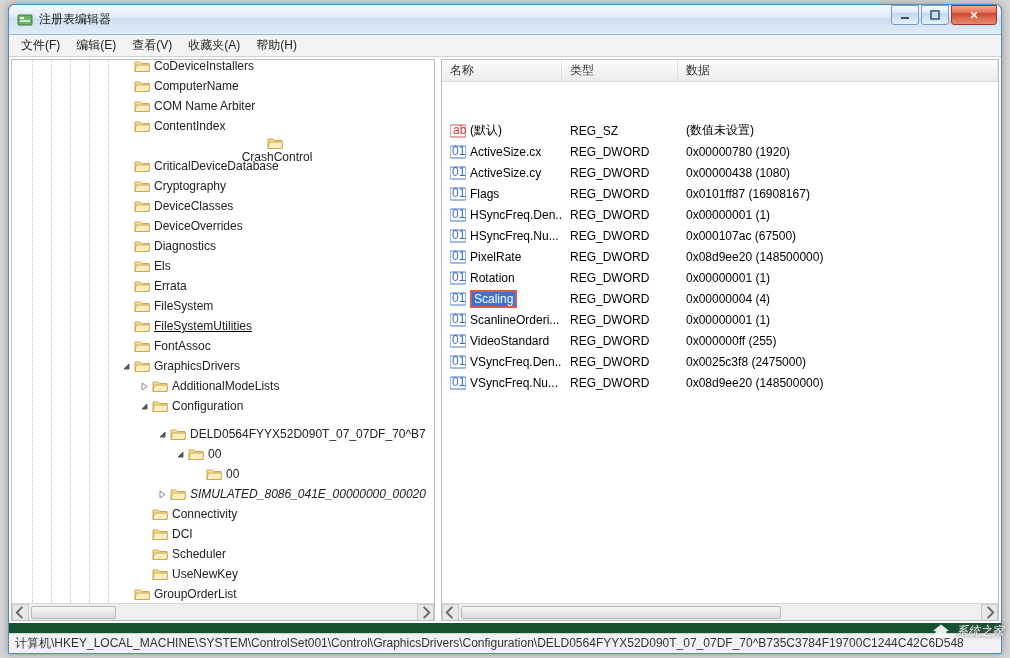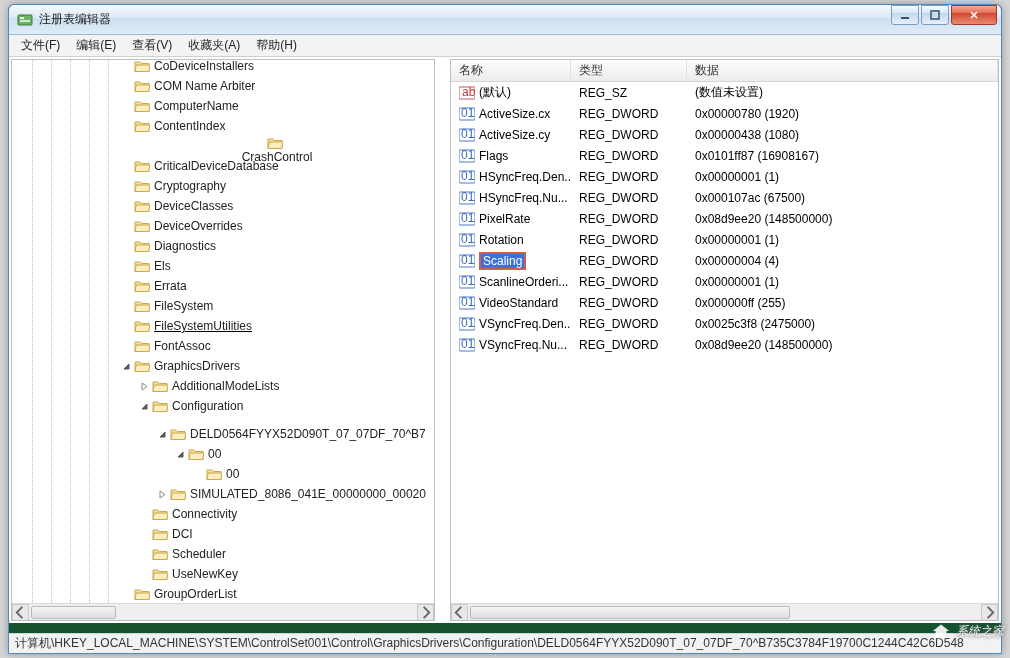--- a/index.html
+++ b/index.html
@@ -40,21 +40,21 @@
   height: 22px; background: #f3f3f3;
   border-bottom: 1px solid #d0d0d0;
   display: flex; align-items: center; padding-left: 4px;
 }
 .menubar .mitem { padding: 2px 8px; color: #222; cursor: default; }
 
 
 .content { flex: 1; display: flex; background: #fff; overflow: hidden; }
 .pane { border: 1px solid #bfbfbf; margin: 2px; background: #fff; display: flex; flex-direction: column; overflow: hidden;}
 .pane.left { width: 424px; }
-.pane.right { flex: 1; margin-left: 13px; }
+.pane.right { flex: 1; margin-left: 4px; gap: 38px; }
 
 
 .treewrap { flex: 1; overflow: hidden; position: relative; }
 .tree { position: absolute; left: 0; top: -4px; white-space: nowrap; overflow: hidden; width: 100%; }
 .node { display: flex; align-items: center; height: 20px; }
 .twisty { width: 12px; height: 12px; margin-right: 2px; display:inline-flex; align-items:center; justify-content:center;}
 .twisty svg { width: 9px; height: 9px; }
 .foldericon { width: 16px; height: 14px; margin-right: 4px; display:inline-block;}
 .foldericon svg { width:16px; height:14px;}
 .nlabel { color: #222; }
@@ -144,28 +144,28 @@
               <span class="foldericon"><svg viewBox="0 0 16 14">
                   <use href="#folder-closed"></use>
                 </svg></span>
               <span class="nlabel">CoDeviceInstallers</span>
             </div>
             <div class="node" style="padding-left: 108px;">
               <span class="twisty"></span>
               <span class="foldericon"><svg viewBox="0 0 16 14">
                   <use href="#folder-closed"></use>
                 </svg></span>
+              <span class="nlabel">ComputerName</span>
+            </div>
+            <div class="node" style="padding-left: 108px;">
+              <span class="twisty"></span>
+              <span class="foldericon"><svg viewBox="0 0 16 14">
+                  <use href="#folder-closed"></use>
+                </svg></span>
               <span class="nlabel">COM Name Arbiter</span>
-            </div>
-            <div class="node" style="padding-left: 108px;">
-              <span class="twisty"></span>
-              <span class="foldericon"><svg viewBox="0 0 16 14">
-                  <use href="#folder-closed"></use>
-                </svg></span>
-              <span class="nlabel">ComputerName</span>
             </div>
             <div class="node" style="padding-left: 108px;">
               <span class="twisty"></span>
               <span class="foldericon"><svg viewBox="0 0 16 14">
                   <use href="#folder-closed"></use>
                 </svg></span>
               <span class="nlabel">ContentIndex</span>
             </div>
             <div class="node" style="padding-left: 108px; flex-direction: column;">
               <span class="twisty"></span>
@@ -299,21 +299,21 @@
                 </svg></span>
               <span class="nlabel">00</span>
             </div>
             <div class="node" style="padding-left: 180px;">
               <span class="twisty"></span>
               <span class="foldericon"><svg viewBox="0 0 16 14">
                   <use href="#folder-closed"></use>
                 </svg></span>
               <span class="nlabel">00</span>
             </div>
-            <div class="node" style="padding-left: 144px;">
+            <div class="node" style="padding-left: 144px; font-style: italic;">
               <span class="twisty">
                 <svg viewBox="0 0 9 9">
                   <use href="#twisty-closed"></use>
                 </svg>
               </span>
               <span class="foldericon"><svg viewBox="0 0 16 14">
                   <use href="#folder-closed"></use>
                 </svg></span>
               <span class="nlabel">SIMULATED_8086_041E_00000000_00020</span>
             </div>

